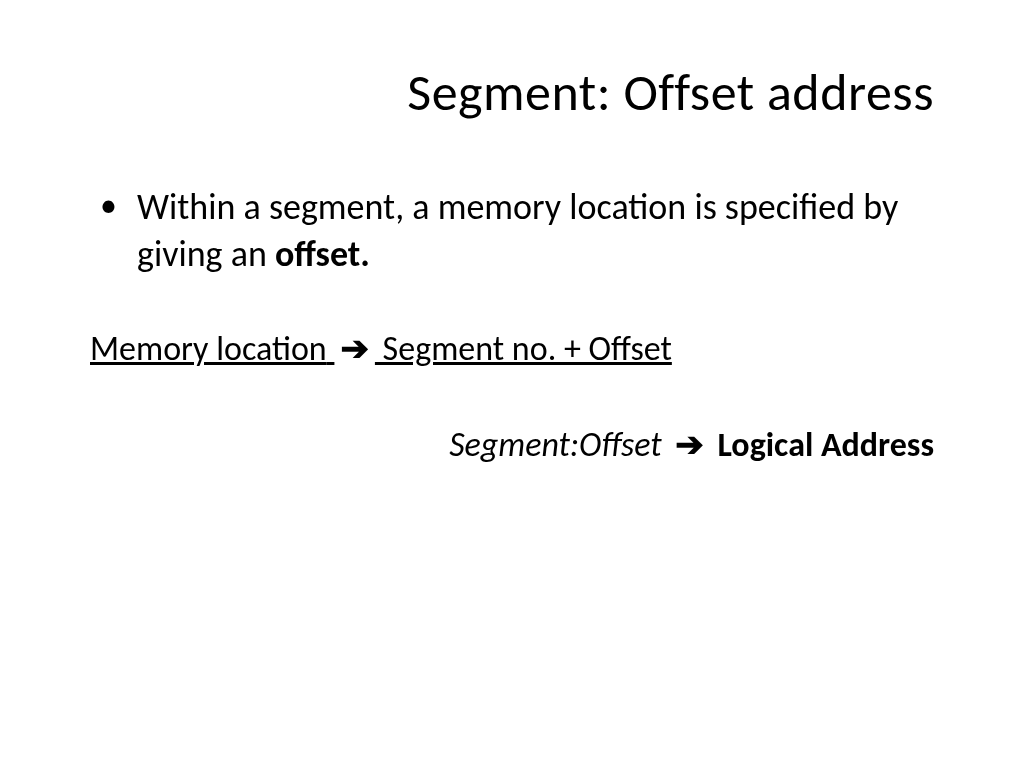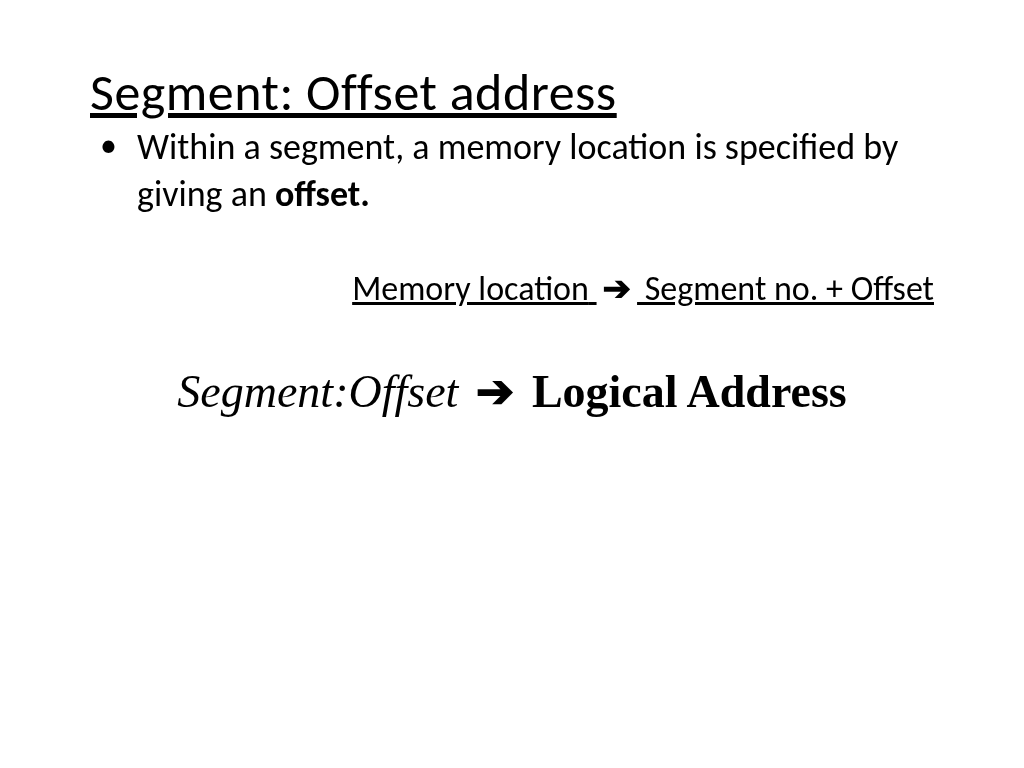--- a/index.html
+++ b/index.html
@@ -11,23 +11,23 @@
       width: 1024px;
       height: 768px;
       background: #ffffff;
       font-family: Calibri, 'Segoe UI', Arial, sans-serif;
       color: #000000;
       padding: 60px 90px;
     }
     .title {
       font-size: 52px;
       font-weight: 400;
-      text-align: left;
+      text-align: right;
+      margin-bottom: 60px;
       letter-spacing: 0.5px;
-      text-decoration: underline;
     }
     .content {
       padding-left: 0;
     }
     .bullet-item {
       display: flex;
       align-items: flex-start;
       margin-bottom: 40px;
     }
     .bullet-dot {
@@ -45,29 +45,28 @@
       font-weight: bold;
     }
     .underline {
       text-decoration: underline;
     }
     .italic {
       font-style: italic;
     }
     .formula-line {
       font-size: 34px;
-      text-align: right;
+      text-align: left;
       margin-top: 50px;
       margin-bottom: 55px;
     }
     .formula-line2 {
-      font-size: 46px;
-      text-align: center;
+      font-size: 34px;
+      text-align: right;
       margin-top: 50px;
-      font-family: Liberation Serif, serif;
     }
     .arrow {
       font-weight: bold;
       display: inline-block;
       margin: 0 6px;
     }
   </style>
 </head>
 <body>
 

